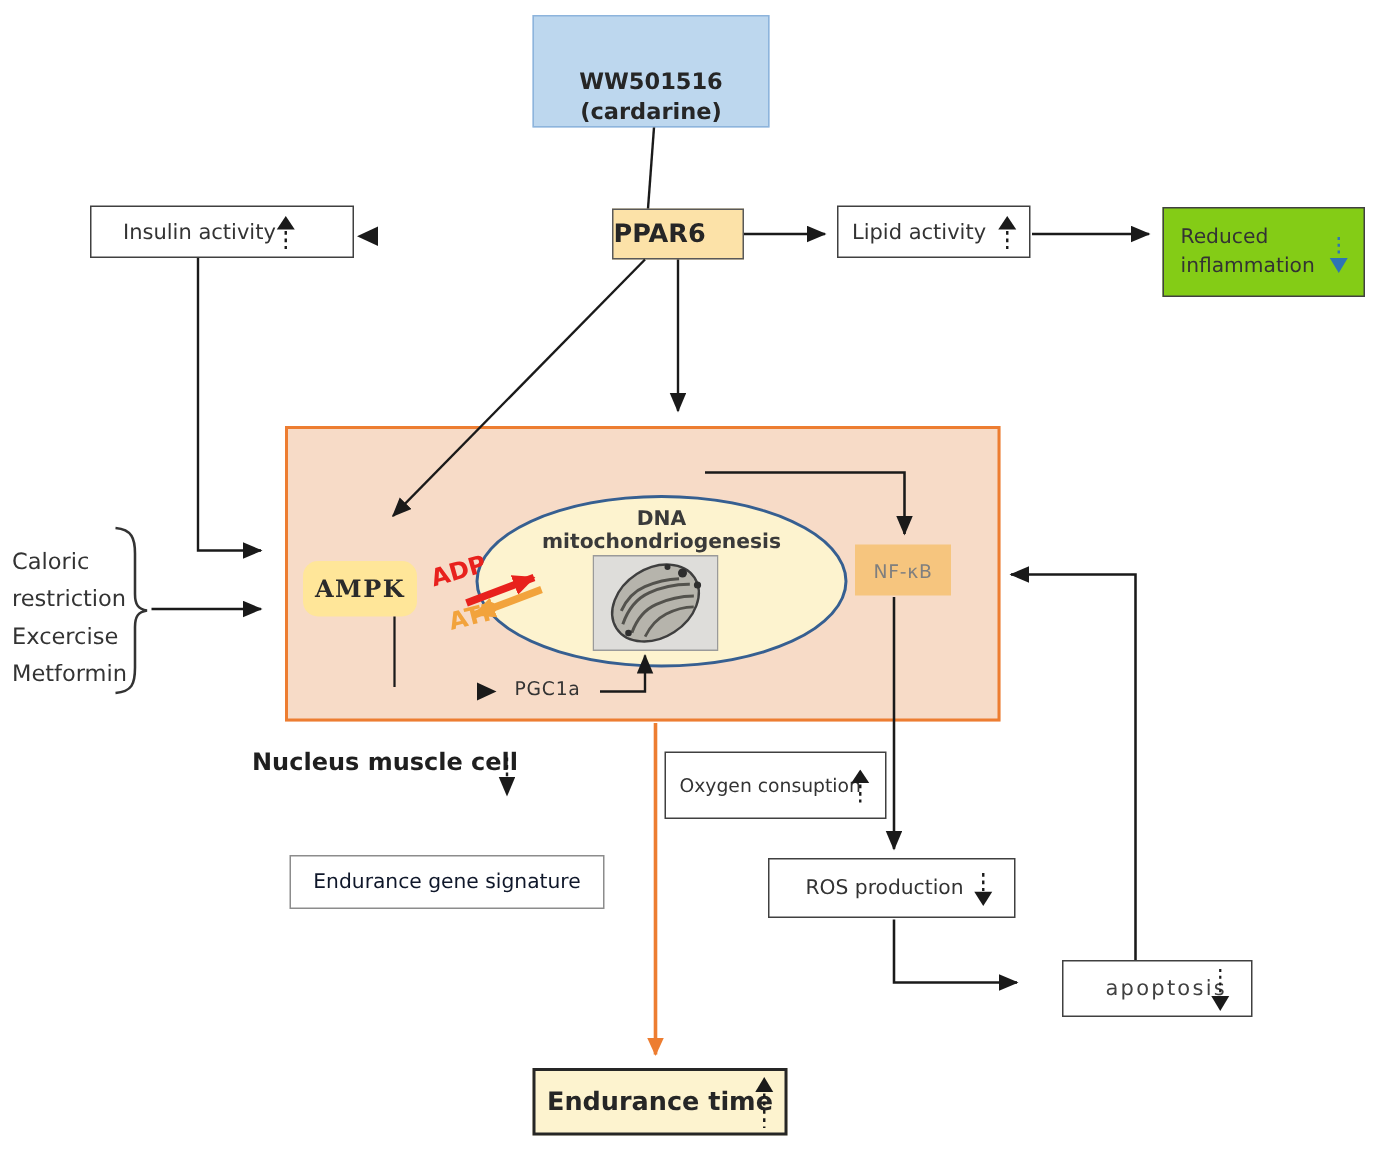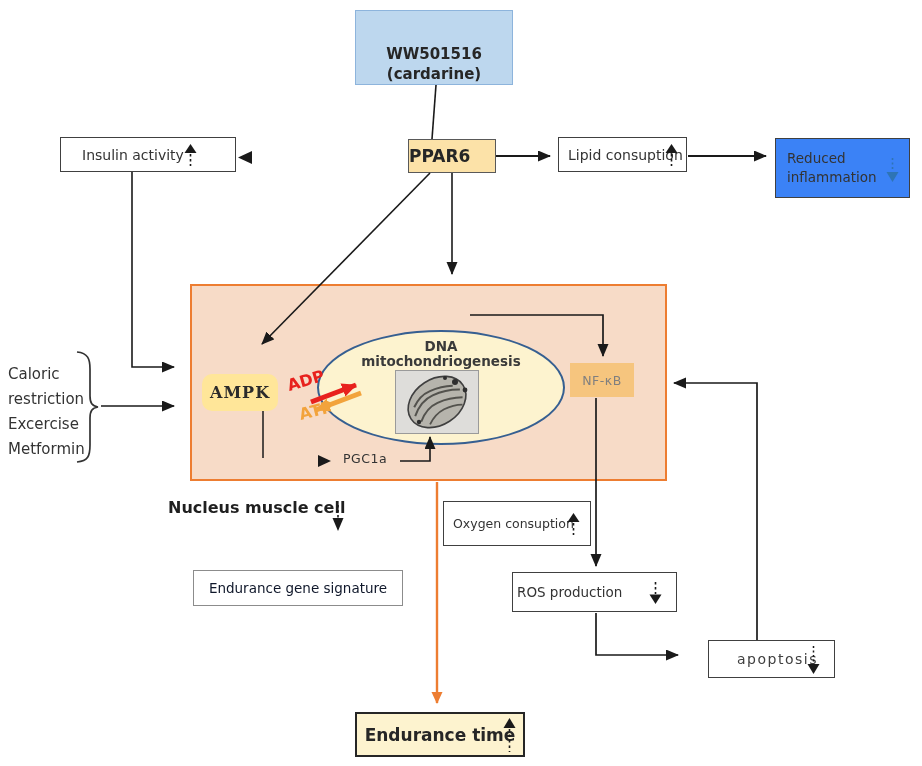--- a/index.html
+++ b/index.html
@@ -13,39 +13,39 @@
   
   .ww{left:355px;top:10px;width:158px;height:75px;background:var(--blue_fill);
       border:1.5px solid var(--blue_border);flex-direction:column;justify-content:flex-end;
       font-weight:bold;font-size:15px;line-height:20px;}
   .ppar6{left:408px;top:139px;width:88px;height:34px;background:var(--yellow_fill);
       border:1.5px solid #595959;justify-content:flex-start;font-weight:bold;font-size:17px;}
   .insulin{left:60px;top:137px;width:176px;height:35px;background:#fff;
       border:1.5px solid #404040;padding-left:21px;font-size:14px;color:#333;}
   .lipid{left:558px;top:137px;width:129px;height:35px;background:#fff;
       border:1.5px solid #404040;padding-left:9px;font-size:14px;color:#333;}
-  .reduced{left:775px;top:138px;width:135px;height:60px;background:#3b82f6;
+  .reduced{left:775px;top:138px;width:135px;height:60px;background:#84cc16;
       border:1.5px solid #404040;padding-left:11px;font-size:13.5px;line-height:19px;color:#333;}
   .bigbox{left:190px;top:284px;width:477px;height:197px;background:var(--peach_fill);
       border:2.5px solid var(--accent_orange);z-index:1;}
   .ellipse{left:317px;top:330px;width:248px;height:115px;background:var(--ellipse_fill);
       border:2px solid var(--ellipse_border);border-radius:50%;z-index:2;
       flex-direction:column;justify-content:flex-start;}
   .dna-label{margin-top:7px;font-weight:bold;font-size:13.5px;line-height:15px;
       text-align:center;color:#3a3a3a;}
   .mito{position:absolute;left:76px;top:38px;width:84px;height:64px;}
   .ampk{left:202px;top:374px;width:76px;height:37px;background:#FFE699;z-index:3;
       justify-content:center;font-family:"DejaVu Serif","Liberation Serif",serif;
       font-weight:bold;font-size:16px;letter-spacing:1px;color:#2b2b2b;border-radius:10px;}
   .nfkb{left:570px;top:363px;width:64px;height:34px;background:var(--nfkb_fill);z-index:3;
       justify-content:center;font-size:12.5px;color:#7f7f7f;letter-spacing:0.5px;}
   .oxygen{left:443px;top:501px;width:148px;height:45px;background:#fff;
       border:1.5px solid #404040;padding-left:9px;font-size:12.5px;color:#333;z-index:3;}
   .ros{left:512px;top:572px;width:165px;height:40px;background:#fff;
-      border:1.5px solid #404040;padding-left:4px;font-size:13.5px;color:#333;z-index:3;}
+      border:1.5px solid #404040;padding-left:24px;font-size:13.5px;color:#333;z-index:3;}
   .apoptosis{left:708px;top:640px;width:127px;height:38px;background:#fff;
       border:1.5px solid #404040;padding-left:28px;font-size:14px;letter-spacing:1.5px;color:#404040;z-index:3;}
   .egs{left:193px;top:570px;width:210px;height:36px;background:#fff;
       border:1.5px solid #8c8c8c;justify-content:center;font-size:13.5px;color:#0f172a;}
   .etime{left:355px;top:712px;width:170px;height:45px;background:var(--ellipse_fill);
       border:2px solid #262626;justify-content:center;font-weight:bold;font-size:17px;z-index:3;}
   
   .caloric{position:absolute;left:8px;top:362px;width:120px;font-size:15px;
       line-height:25px;color:#333;z-index:2;}
   .nucleus{position:absolute;left:168px;top:498px;font-weight:bold;font-size:16px;color:#1f1f1f;text-align:center;}
@@ -74,21 +74,21 @@
 
   <div class="box insulin">
     <span>Insulin activity</span>
     <svg class="trend" style="right:38px;top:6px;" width="13" height="23" viewBox="0 0 13 23">
       <polygon points="6.5,0 12.5,9 0.5,9" fill="#1a1a1a"></polygon>
       <line x1="6.5" y1="10" x2="6.5" y2="22" stroke="#1a1a1a" stroke-width="1.6" stroke-dasharray="2.5,2.5"></line>
     </svg>
   </div>
 
   <div class="box lipid">
-    <span>Lipid consuption</span>
+    <span>Lipid activity</span>
     <svg class="trend" style="right:8px;top:6px;" width="13" height="23" viewBox="0 0 13 23">
       <polygon points="6.5,0 12.5,9 0.5,9" fill="#1a1a1a"></polygon>
       <line x1="6.5" y1="10" x2="6.5" y2="22" stroke="#1a1a1a" stroke-width="1.6" stroke-dasharray="2.5,2.5"></line>
     </svg>
   </div>
 
   <div class="box reduced">
     <div>
       <div>Reduced</div>
       <div>inflammation</div>

